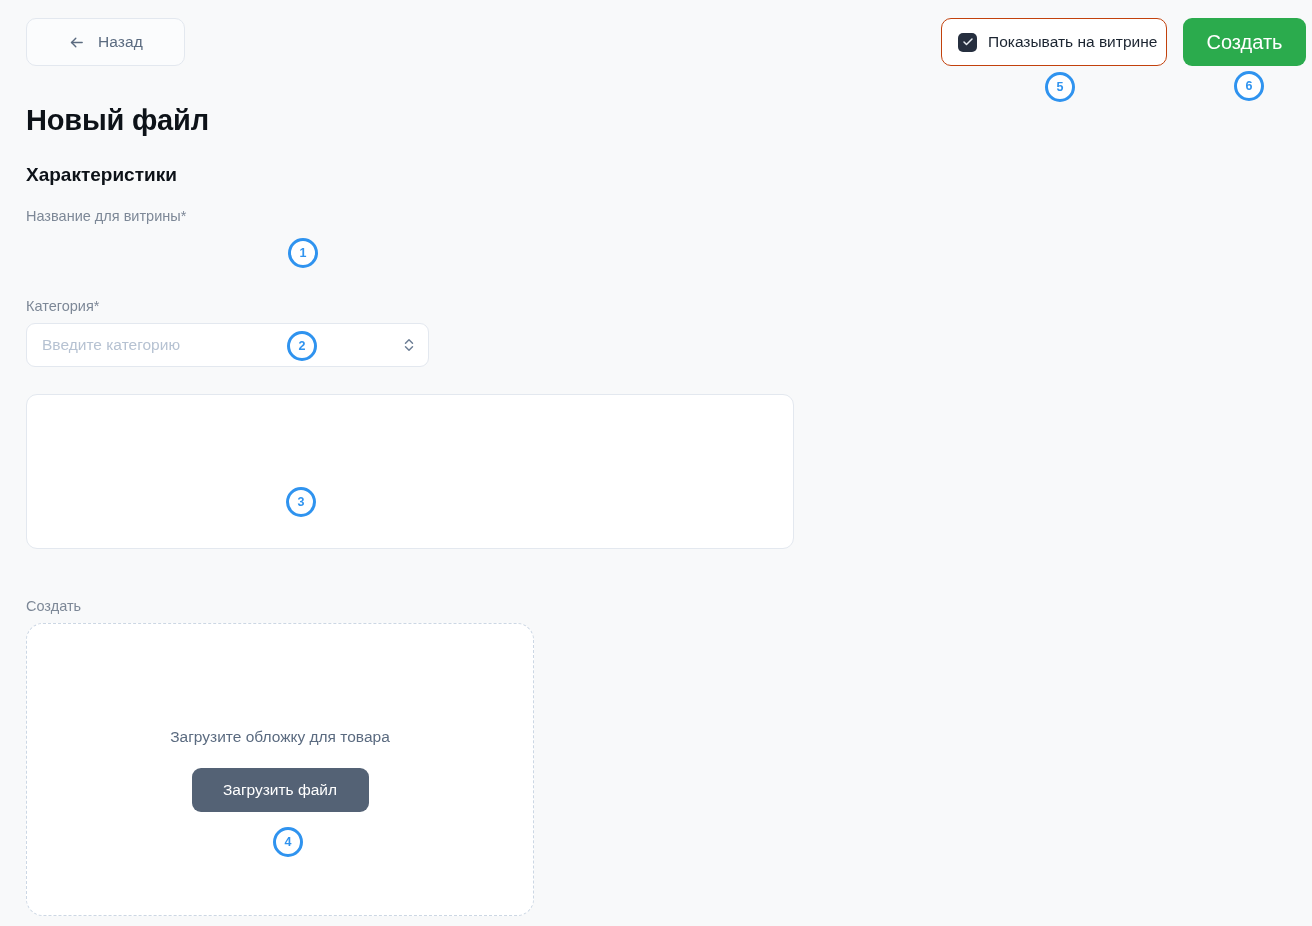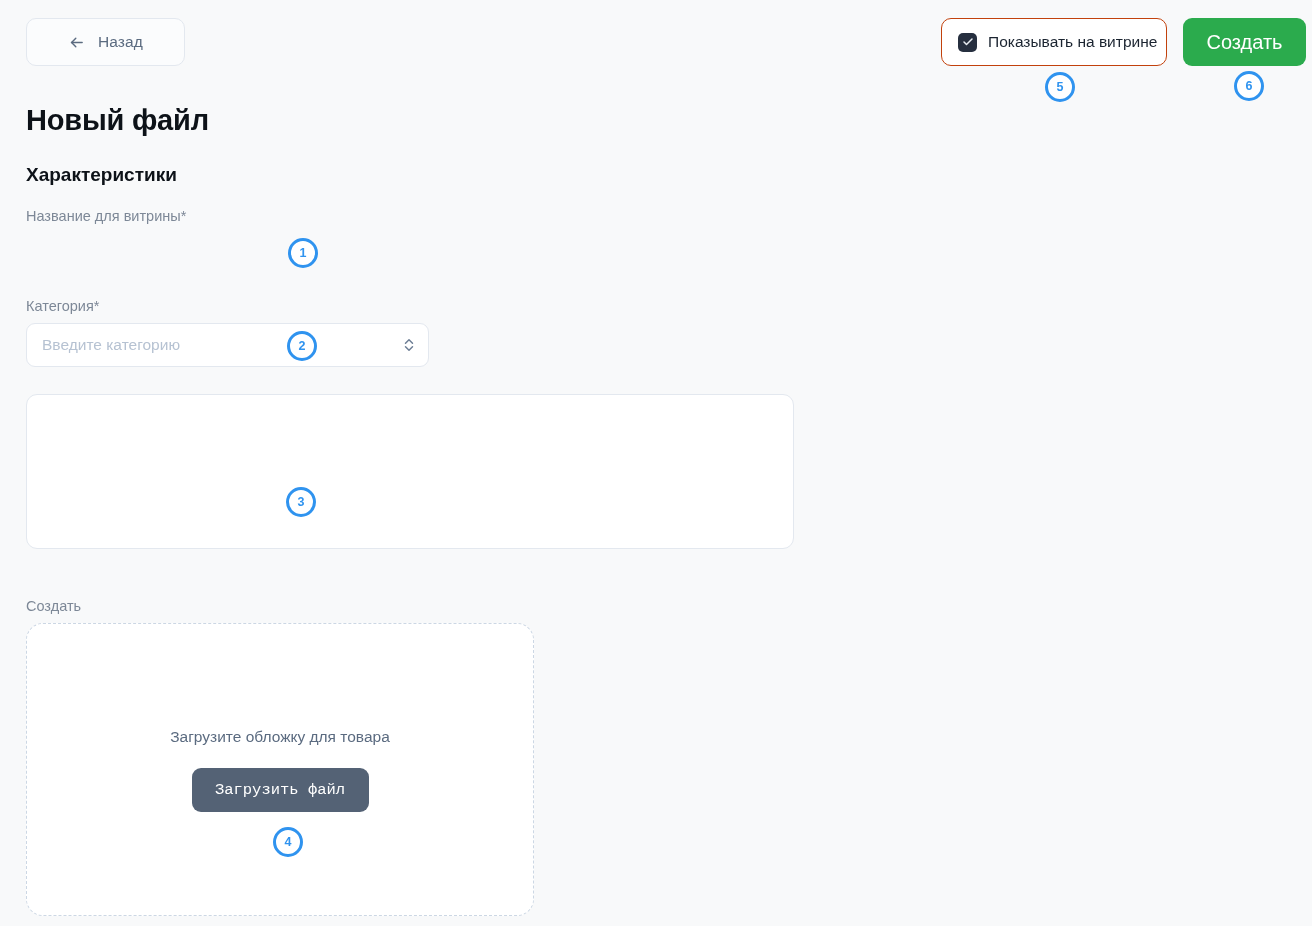--- a/index.html
+++ b/index.html
@@ -195,21 +195,21 @@
     font-weight: normal;
     color: #5b6b80;
   }
   .upload-button {
     min-width: 177px;
     height: 44px;
     background: #546275;
     border: none;
     border-radius: 9px;
     color: #ffffff;
-    font-family: Liberation Mono, monospace;
+    font-family: Liberation Sans, sans-serif;
     font-size: 15.5px;
     cursor: pointer;
     padding: 0 20px;
   }
 
   
   .badge {
     position: absolute;
     width: 30px;
     height: 30px;

